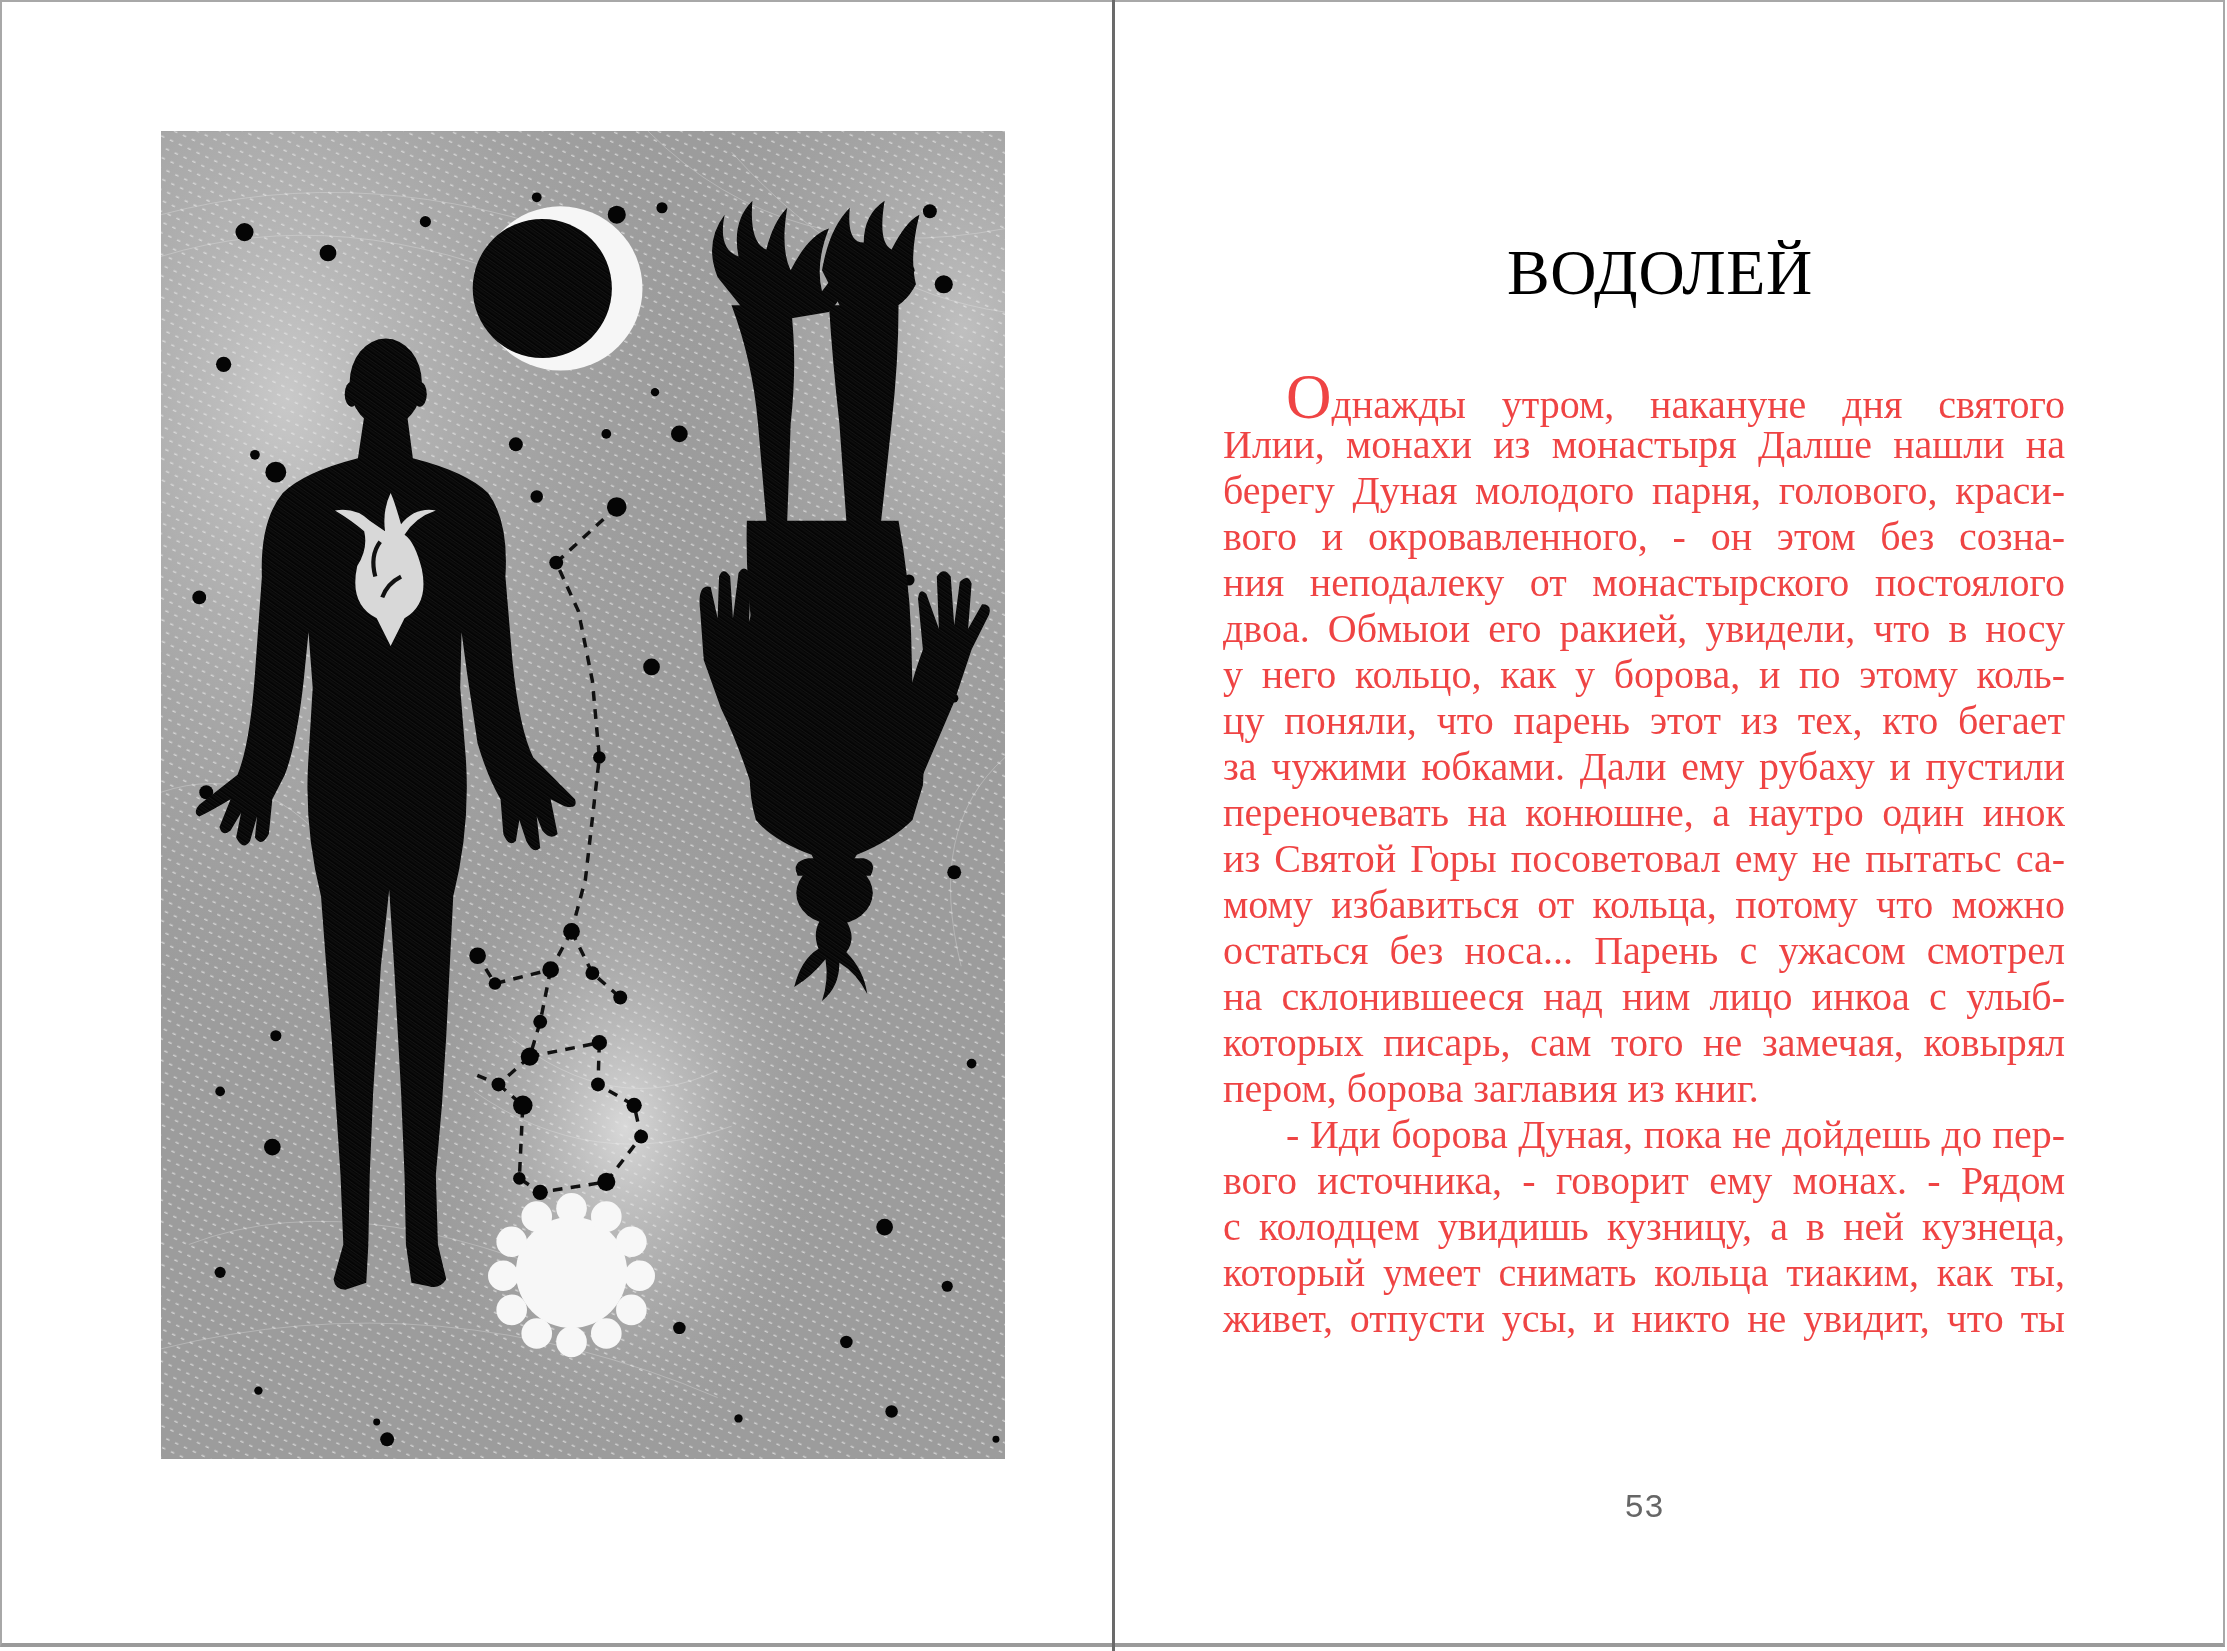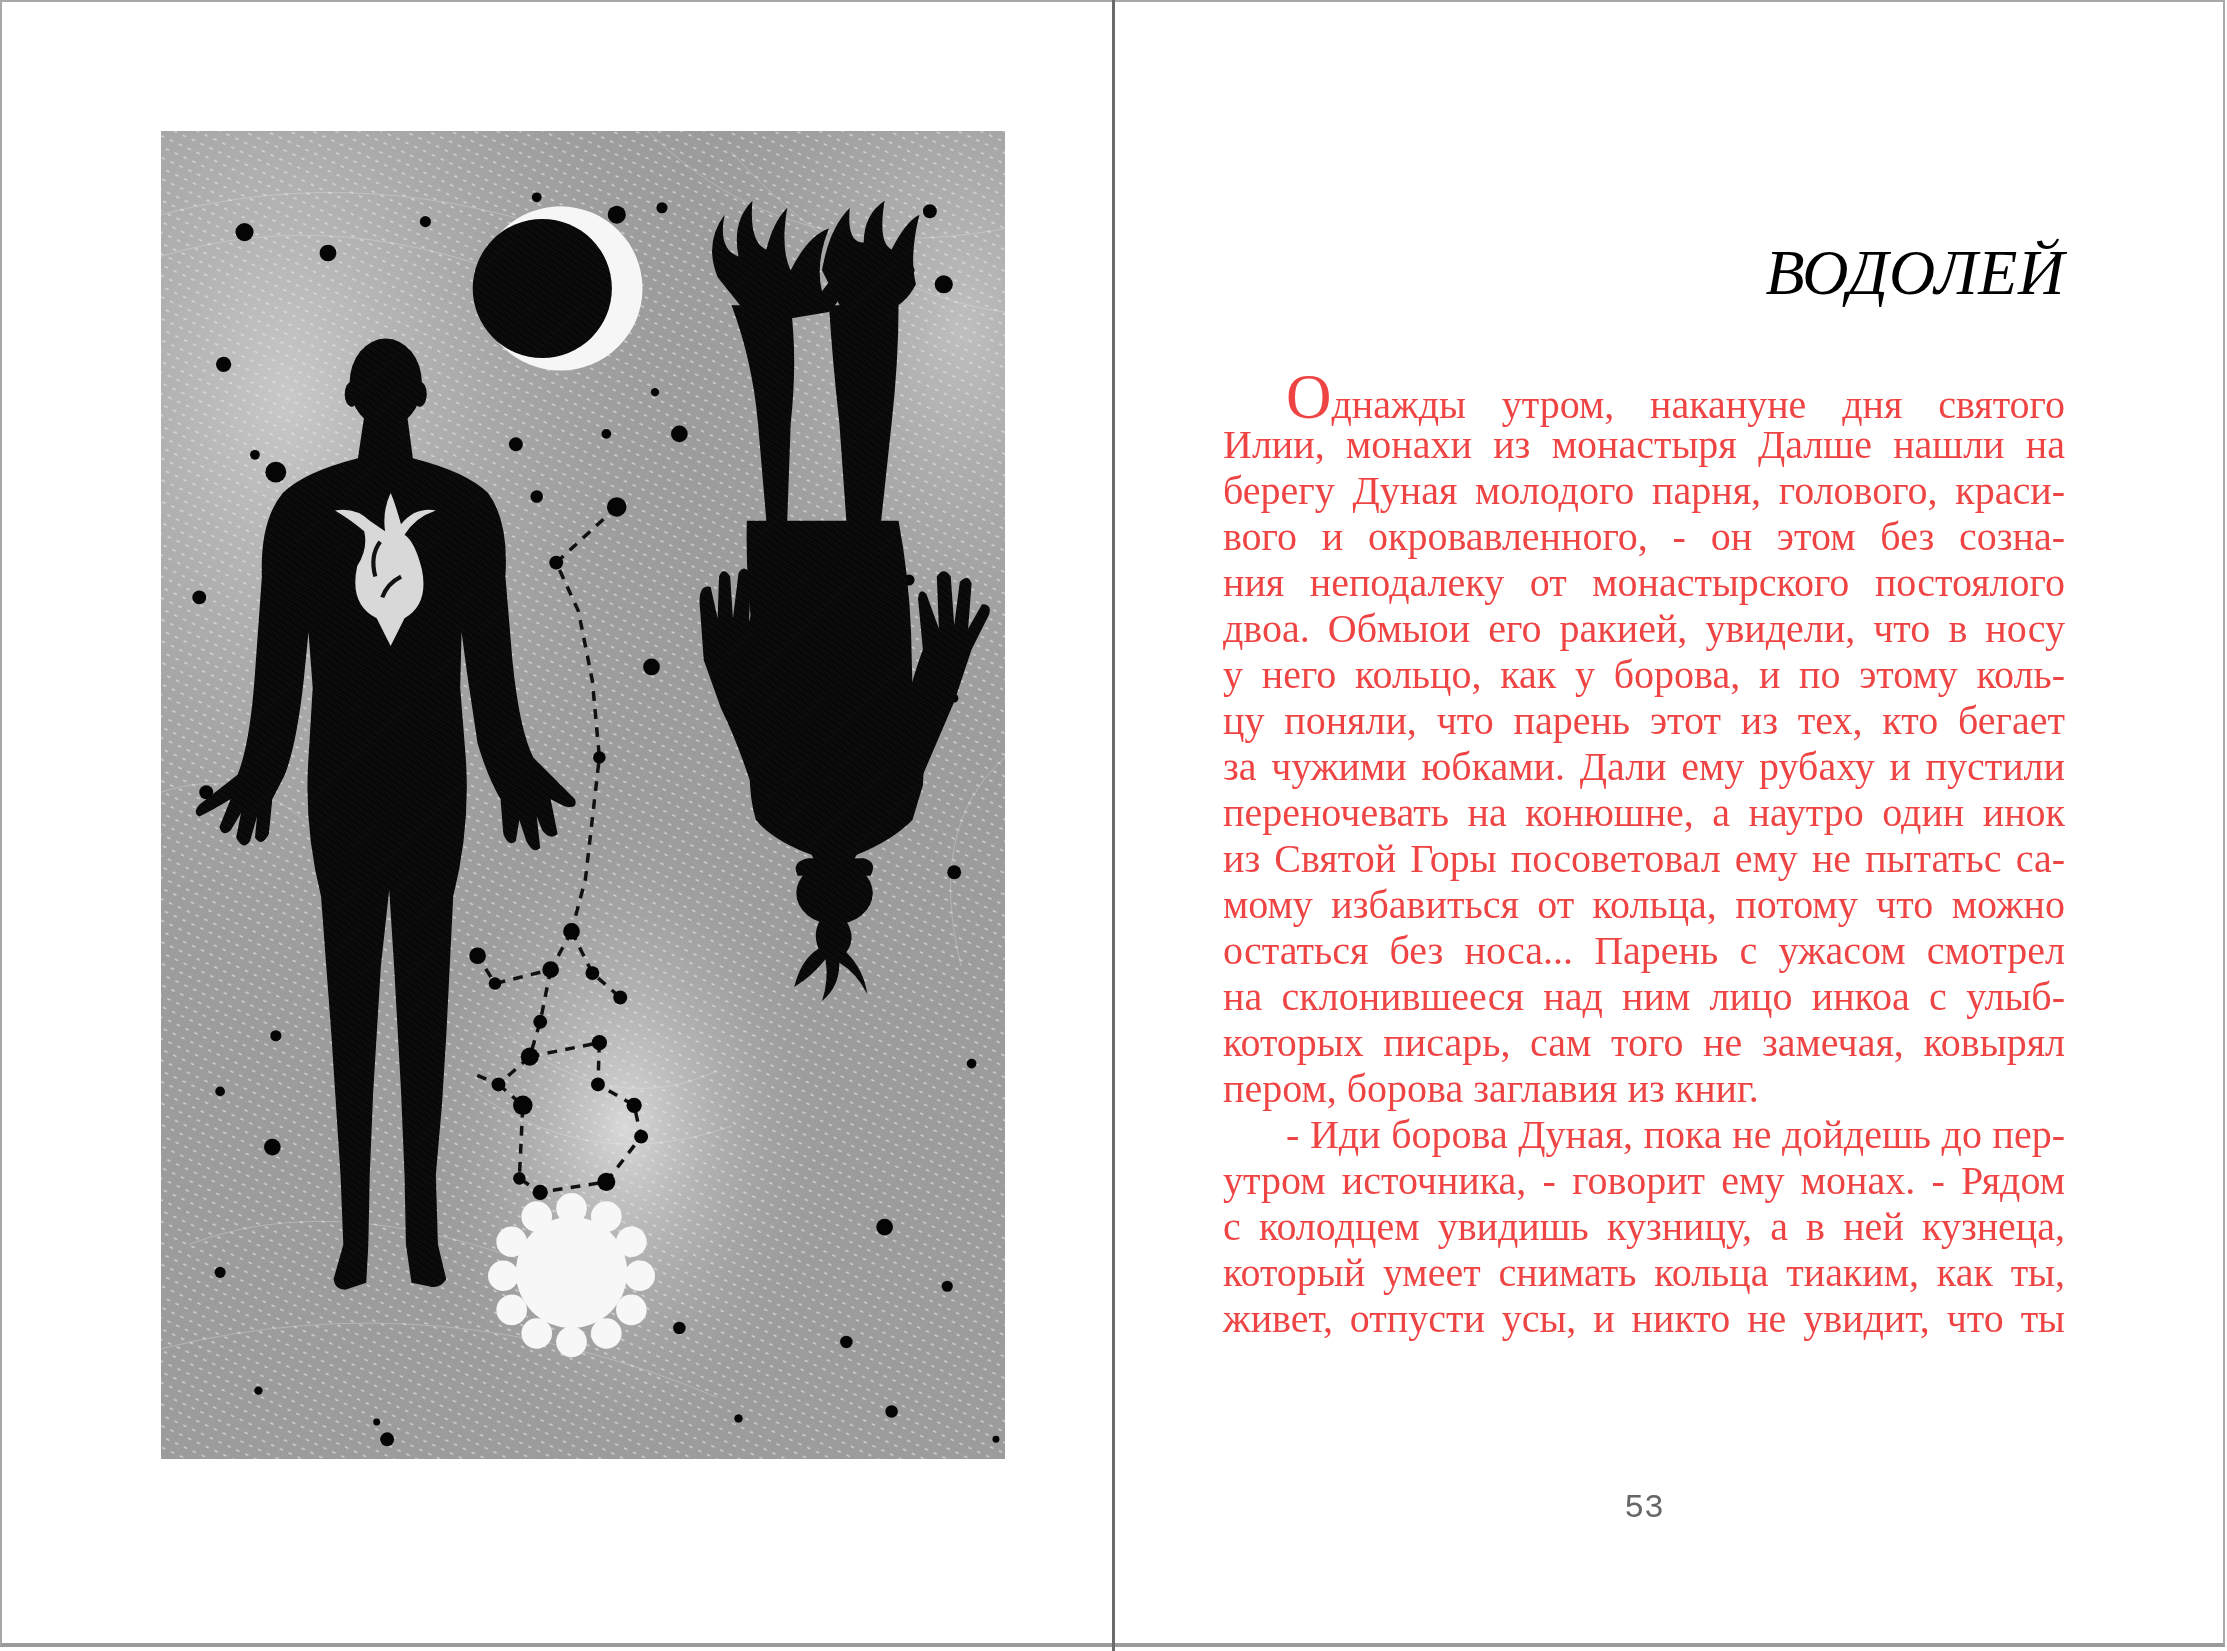--- a/index.html
+++ b/index.html
@@ -15,26 +15,25 @@
   }
   .page { position: absolute; top: 0; height: 1651px; }
   .page-left { left: 0; width: 1112px; }
   .page-right { left: 1115px; width: 1112px; }
   .illustration {
     position: absolute; left: 161px; top: 131px; width: 844px; height: 1328px;
     background: #9b9b9b; overflow: hidden;
   }
   .illustration svg { display: block; }
   .chapter-title {
-    position: absolute; left: 108px; width: 1260px; top: 238px;
-    text-align: right; font-family: "Liberation Serif", "DejaVu Serif", serif;
+    position: absolute; left: 124px; width: 1260px; top: 238px;
+    text-align: center; font-family: "Liberation Serif", "DejaVu Serif", serif;
     font-size: 64px; line-height: 70px; color: #000; letter-spacing: 0.7px;
     white-space: nowrap;
     width: 842px;
-    font-style: italic;
   }
   .body-text {
     position: absolute; left: 108px; top: 376px; width: 842px;
     font-family: "Liberation Serif", "DejaVu Serif", serif;
     font-size: 40px; line-height: 46px; color: #ef4444;
   }
   .line {
     display: block; text-align: justify; text-align-last: justify;
     white-space: nowrap; height: 46px; overflow: visible;
   }
@@ -246,21 +245,21 @@
     <span class="line">цу поняли, что парень этот из тех, кто бегает</span>
     <span class="line">за чужими юбками. Дали ему рубаху и пустили</span>
     <span class="line">переночевать на конюшне, а наутро один инок</span>
     <span class="line">из Святой Горы посоветовал ему не пытатьс са-</span>
     <span class="line">мому избавиться от кольца, потому что можно</span>
     <span class="line">остаться без носа... Парень с ужасом смотрел</span>
     <span class="line">на склонившееся над ним лицо инкоа с улыб-</span>
     <span class="line">которых писарь, сам того не замечая, ковырял</span>
     <span class="line last">пером, борова заглавия из книг.</span>
     <span class="line indent">- Иди борова Дуная, пока не дойдешь до пер-</span>
-    <span class="line">утром источника, - говорит ему монах. - Рядом</span>
+    <span class="line">вого источника, - говорит ему монах. - Рядом</span>
     <span class="line">с колодцем увидишь кузницу, а в ней кузнеца,</span>
     <span class="line">который умеет снимать кольца тиаким, как ты,</span>
     <span class="line">живет, отпусти усы, и никто не увидит, что ты</span>
   </div>
 
   <div class="page-number">53</div>
 </div>
 
 
 </body></html>

